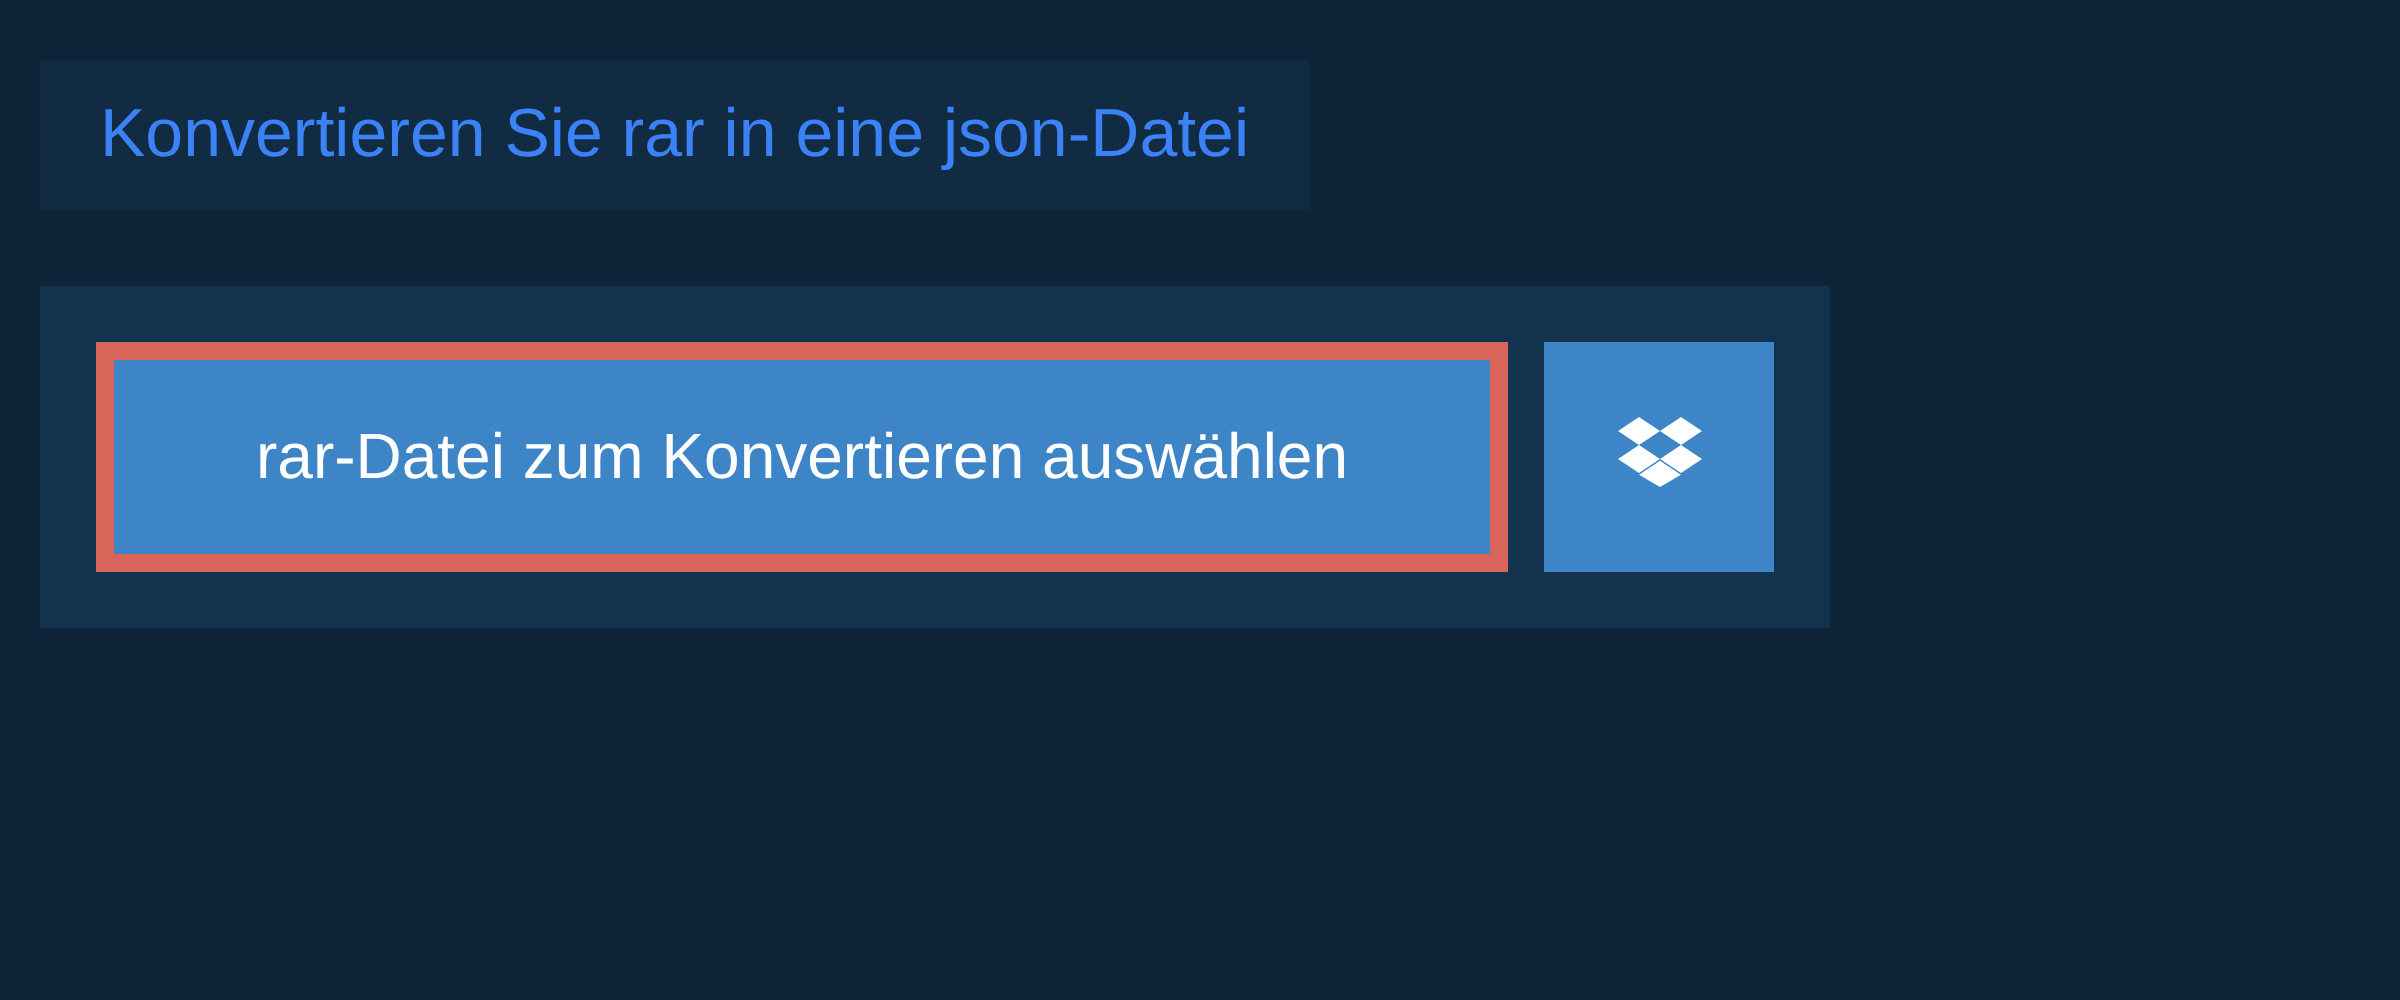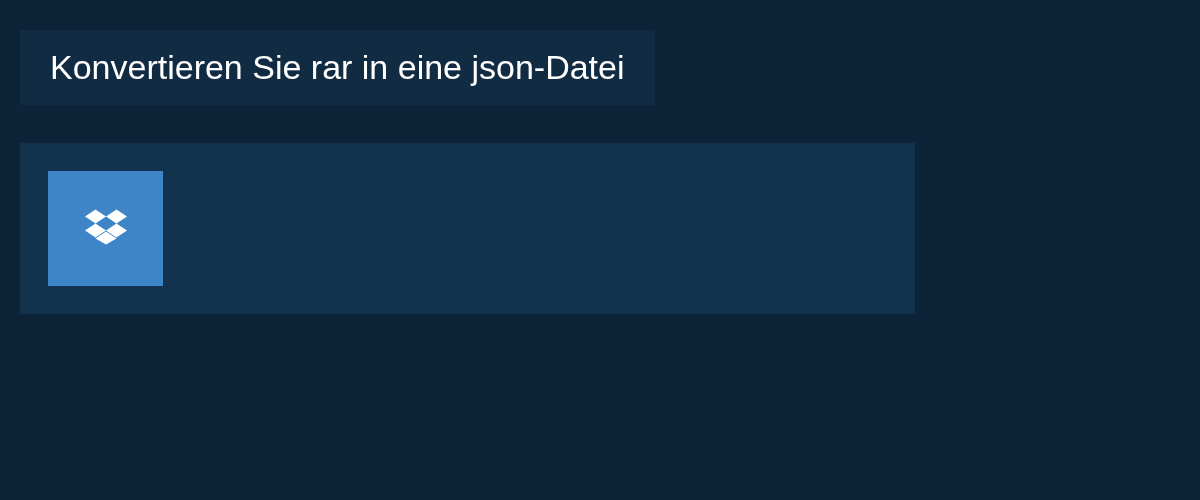--- a/index.html
+++ b/index.html
@@ -15,21 +15,21 @@
       overflow: hidden;
     }
     .header-bar {
       background-color: #102b42;
       display: inline-block;
       padding: 18px 30px;
       margin-top: 30px;
       margin-left: 20px;
     }
     .header-title {
-      color: #ffffff;
+      color: #3b82f6;
       font-size: 34px;
       font-weight: 400;
     }
     .panel {
       background-color: #12324d;
       margin: 38px 20px 0 20px;
       padding: 28px;
       display: flex;
       gap: 18px;
       align-items: stretch;
@@ -66,20 +66,23 @@
 </head>
 <body>
 
 
 
 <div class="header-bar">
   <h1 class="header-title">Konvertieren Sie rar in eine json-Datei</h1>
 </div>
 
 <div class="panel">
+  <div class="select-button">
+    <span>rar-Datei zum Konvertieren auswählen</span>
+  </div>
   <div class="dropbox-button">
     <span>
       <svg viewBox="0 0 24 24" xmlns="http://www.w3.org/2000/svg">
         <path d="M6 2L0 6l6 4-6 4 6 4 6-4 6 4 6-4-6-4 6-4-6-4-6 4-6-4zm6 4l6 4-6 4-6-4 6-4zm-6 12.5l6 3.5 6-3.5-6-4-6 4z"></path>
       </svg>
     </span>
   </div>
 </div>
 
 

